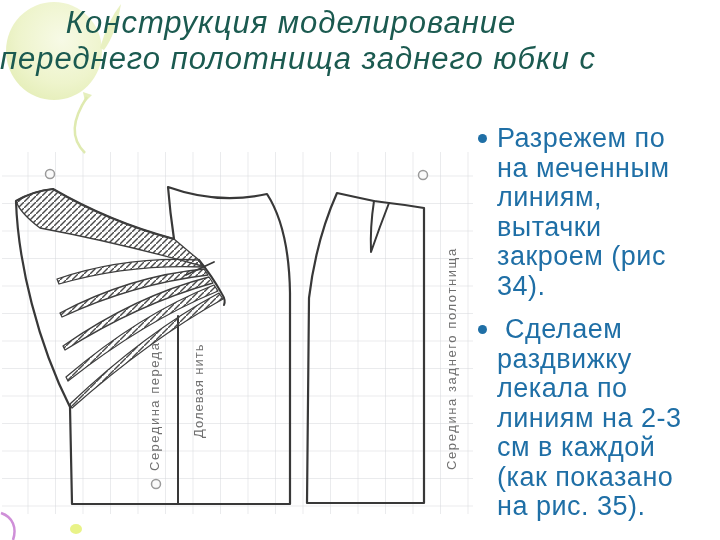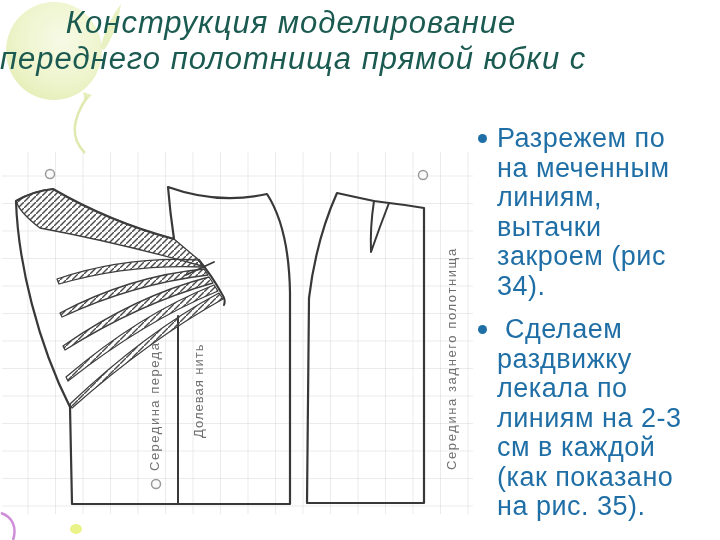--- a/index.html
+++ b/index.html
@@ -83,21 +83,21 @@
 
     <g fill="#707070" font-family="Liberation Sans, sans-serif">
       <text transform="translate(159,323) rotate(-90)" font-size="13" letter-spacing="1.5">Середина переда</text>
       <text transform="translate(203,290) rotate(-90)" font-size="13" letter-spacing="1">Долевая нить</text>
       <text transform="translate(456,322) rotate(-90)" font-size="13" letter-spacing="1.6">Середина заднего полотнища</text>
     </g>
   </svg>
 
   <div class="title">
     <div>Конструкция моделирование</div>
-    <div>переднего полотнища прямой юбки с</div>
+    <div>переднего полотнища заднего юбки с</div>
   </div>
 
   <div class="bullets">
     <div class="bullet-item">
       <span class="dot"></span>
       <div class="bline">Разрежем по</div>
       <div class="bline">на меченным</div>
       <div class="bline">линиям,</div>
       <div class="bline">вытачки</div>
       <div class="bline">закроем (рис</div>

